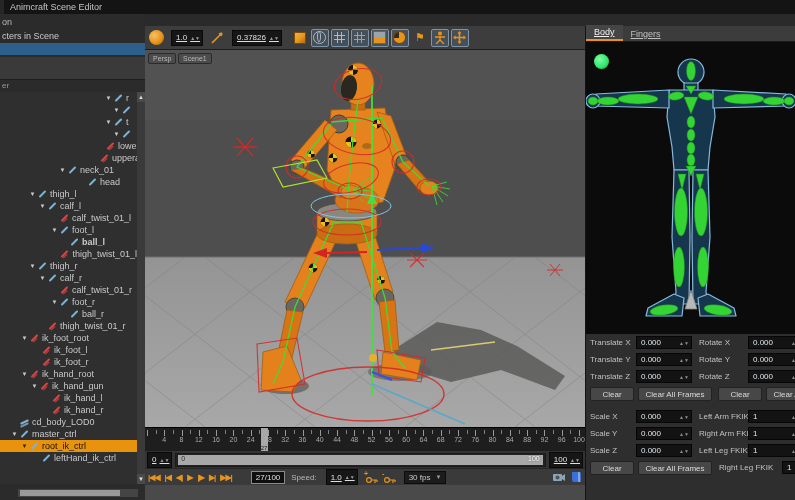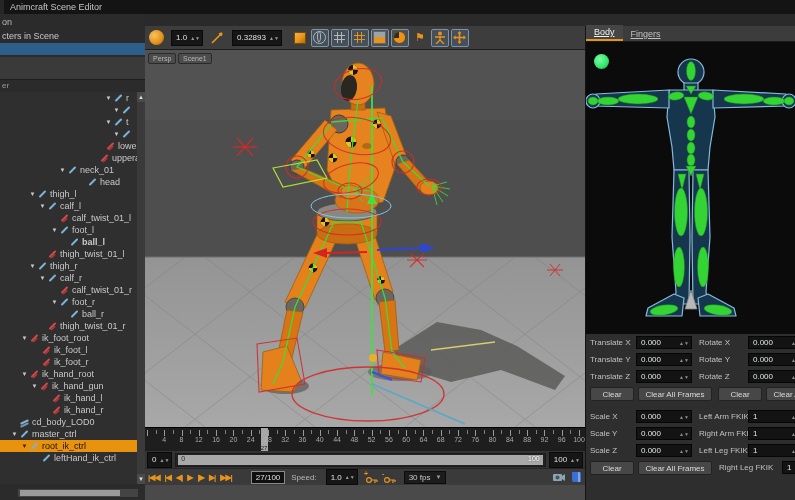--- a/index.html
+++ b/index.html
@@ -33,21 +33,21 @@
   .tlabel{padding-left:2px;font-size:9px;}
   #tree-vscroll{position:absolute;right:0;top:78px;width:8px;height:392px;background:#3a3a3a;}
   #tree-vscroll .up,#tree-vscroll .dn{position:absolute;left:0;width:8px;height:10px;font-size:6px;color:#ddd;text-align:center;line-height:10px;background:#4a4a4a;}
   #tree-vscroll .up{top:0;} #tree-vscroll .dn{bottom:0;}
   #tree-hscroll{position:absolute;left:18px;top:475px;width:120px;height:8px;background:#444;}
   #tree-hscroll .thumb{position:absolute;left:2px;top:1px;width:100px;height:6px;background:#9a9a9a;}
 
   
   #topstrip{left:145px;top:14px;width:650px;height:12px;background:#2a2a2a;}
   #toolbar{left:145px;top:26px;width:440px;height:24px;background:#3d3d3d;border-bottom:1px solid #1d1d1d;display:flex;align-items:center;padding-left:4px;box-sizing:border-box;}
-  .spin{display:inline-flex;align-items:center;background:#161616;border:1px solid #0a0a0a;height:14px;padding:0 2px 0 4px;color:#e0e0e0;font-size:8px;}
+  .spin{display:inline-flex;align-items:center;background:#161616;border:1px solid #0a0a0a;height:14px;padding:0 2px 0 4px;color:#e0e0e0;font-size:8px;text-decoration:underline;}
   .spin .arr{display:flex;flex-direction:column;margin-left:3px;line-height:4px;font-size:5px;color:#9a9a9a;}
   .tb-gap{width:7px;flex:none;}
   .sphere-ic{width:15px;height:15px;border-radius:50%;flex:none;
      background:radial-gradient(circle at 35% 35%, #f6c160, #e8941a 55%, #9c5f08);}
   .slope-ic{width:15px;height:15px;flex:none;}
   .tgl{width:18px;height:18px;flex:none;margin-left:2px;display:flex;align-items:center;justify-content:center;border:1px solid transparent;border-radius:2px;box-sizing:border-box;}
   .tgl.on{border-color:#7d94a8;background:#46505a;}
   .g-cube{width:10px;height:10px;background:linear-gradient(135deg,#f2b050 0%,#e8941a 55%,#b06c0c 100%);border:1px solid #7a4c06;}
   .g-globe{width:11px;height:11px;border:1px solid #aab8c4;border-radius:50%;position:relative;}
   .g-globe::before{content:"";position:absolute;left:3px;top:-1px;width:4px;height:11px;border:1px solid #aab8c4;border-radius:50%;box-sizing:border-box;}
@@ -183,21 +183,21 @@
         <div class="trow" style="padding-left: 50px;">
           <span class="tarrow">▼</span>
           <span class="ticon bone"></span>
           <span class="tlabel">foot_l</span>
         </div>
         <div class="trow" style="padding-left: 60px; font-weight: bold;">
           <span class="tarrow"></span>
           <span class="ticon bone"></span>
           <span class="tlabel">ball_l</span>
         </div>
-        <div class="trow" style="padding-left: 38px;">
+        <div class="trow" style="padding-left: 38px; justify-content: flex-end;">
           <span class="tarrow"></span>
           <span class="ticon ik"></span>
           <span class="tlabel">thigh_twist_01_l</span>
         </div>
         <div class="trow" style="padding-left: 28px;">
           <span class="tarrow">▼</span>
           <span class="ticon bone"></span>
           <span class="tlabel">thigh_r</span>
         </div>
         <div class="trow" style="padding-left: 38px;">
@@ -297,21 +297,21 @@
     <span class="spin">
         <span>1.0</span>
         <span class="arr">▲▼</span>
       </span>
     <span class="tb-gap"></span>
     <svg class="slope-ic" width="15" height="15">
         <path d="M2,13 L12,3 M12,3 l-3,1 M12,3 l-1,3" stroke="#e8941a" stroke-width="1.6" fill="none"></path>
       </svg>
     <span class="tb-gap"></span>
     <span class="spin">
-        <span>0.32893</span>
+        <span>0.37826</span>
         <span class="arr">▲▼</span>
       </span>
     <span class="tb-gap"></span>
     <span class="tgl">
         <span class="g-cube"></span>
       </span>
     <span class="tgl on">
         <span class="g-globe"></span>
       </span>
     <span class="tgl on">

